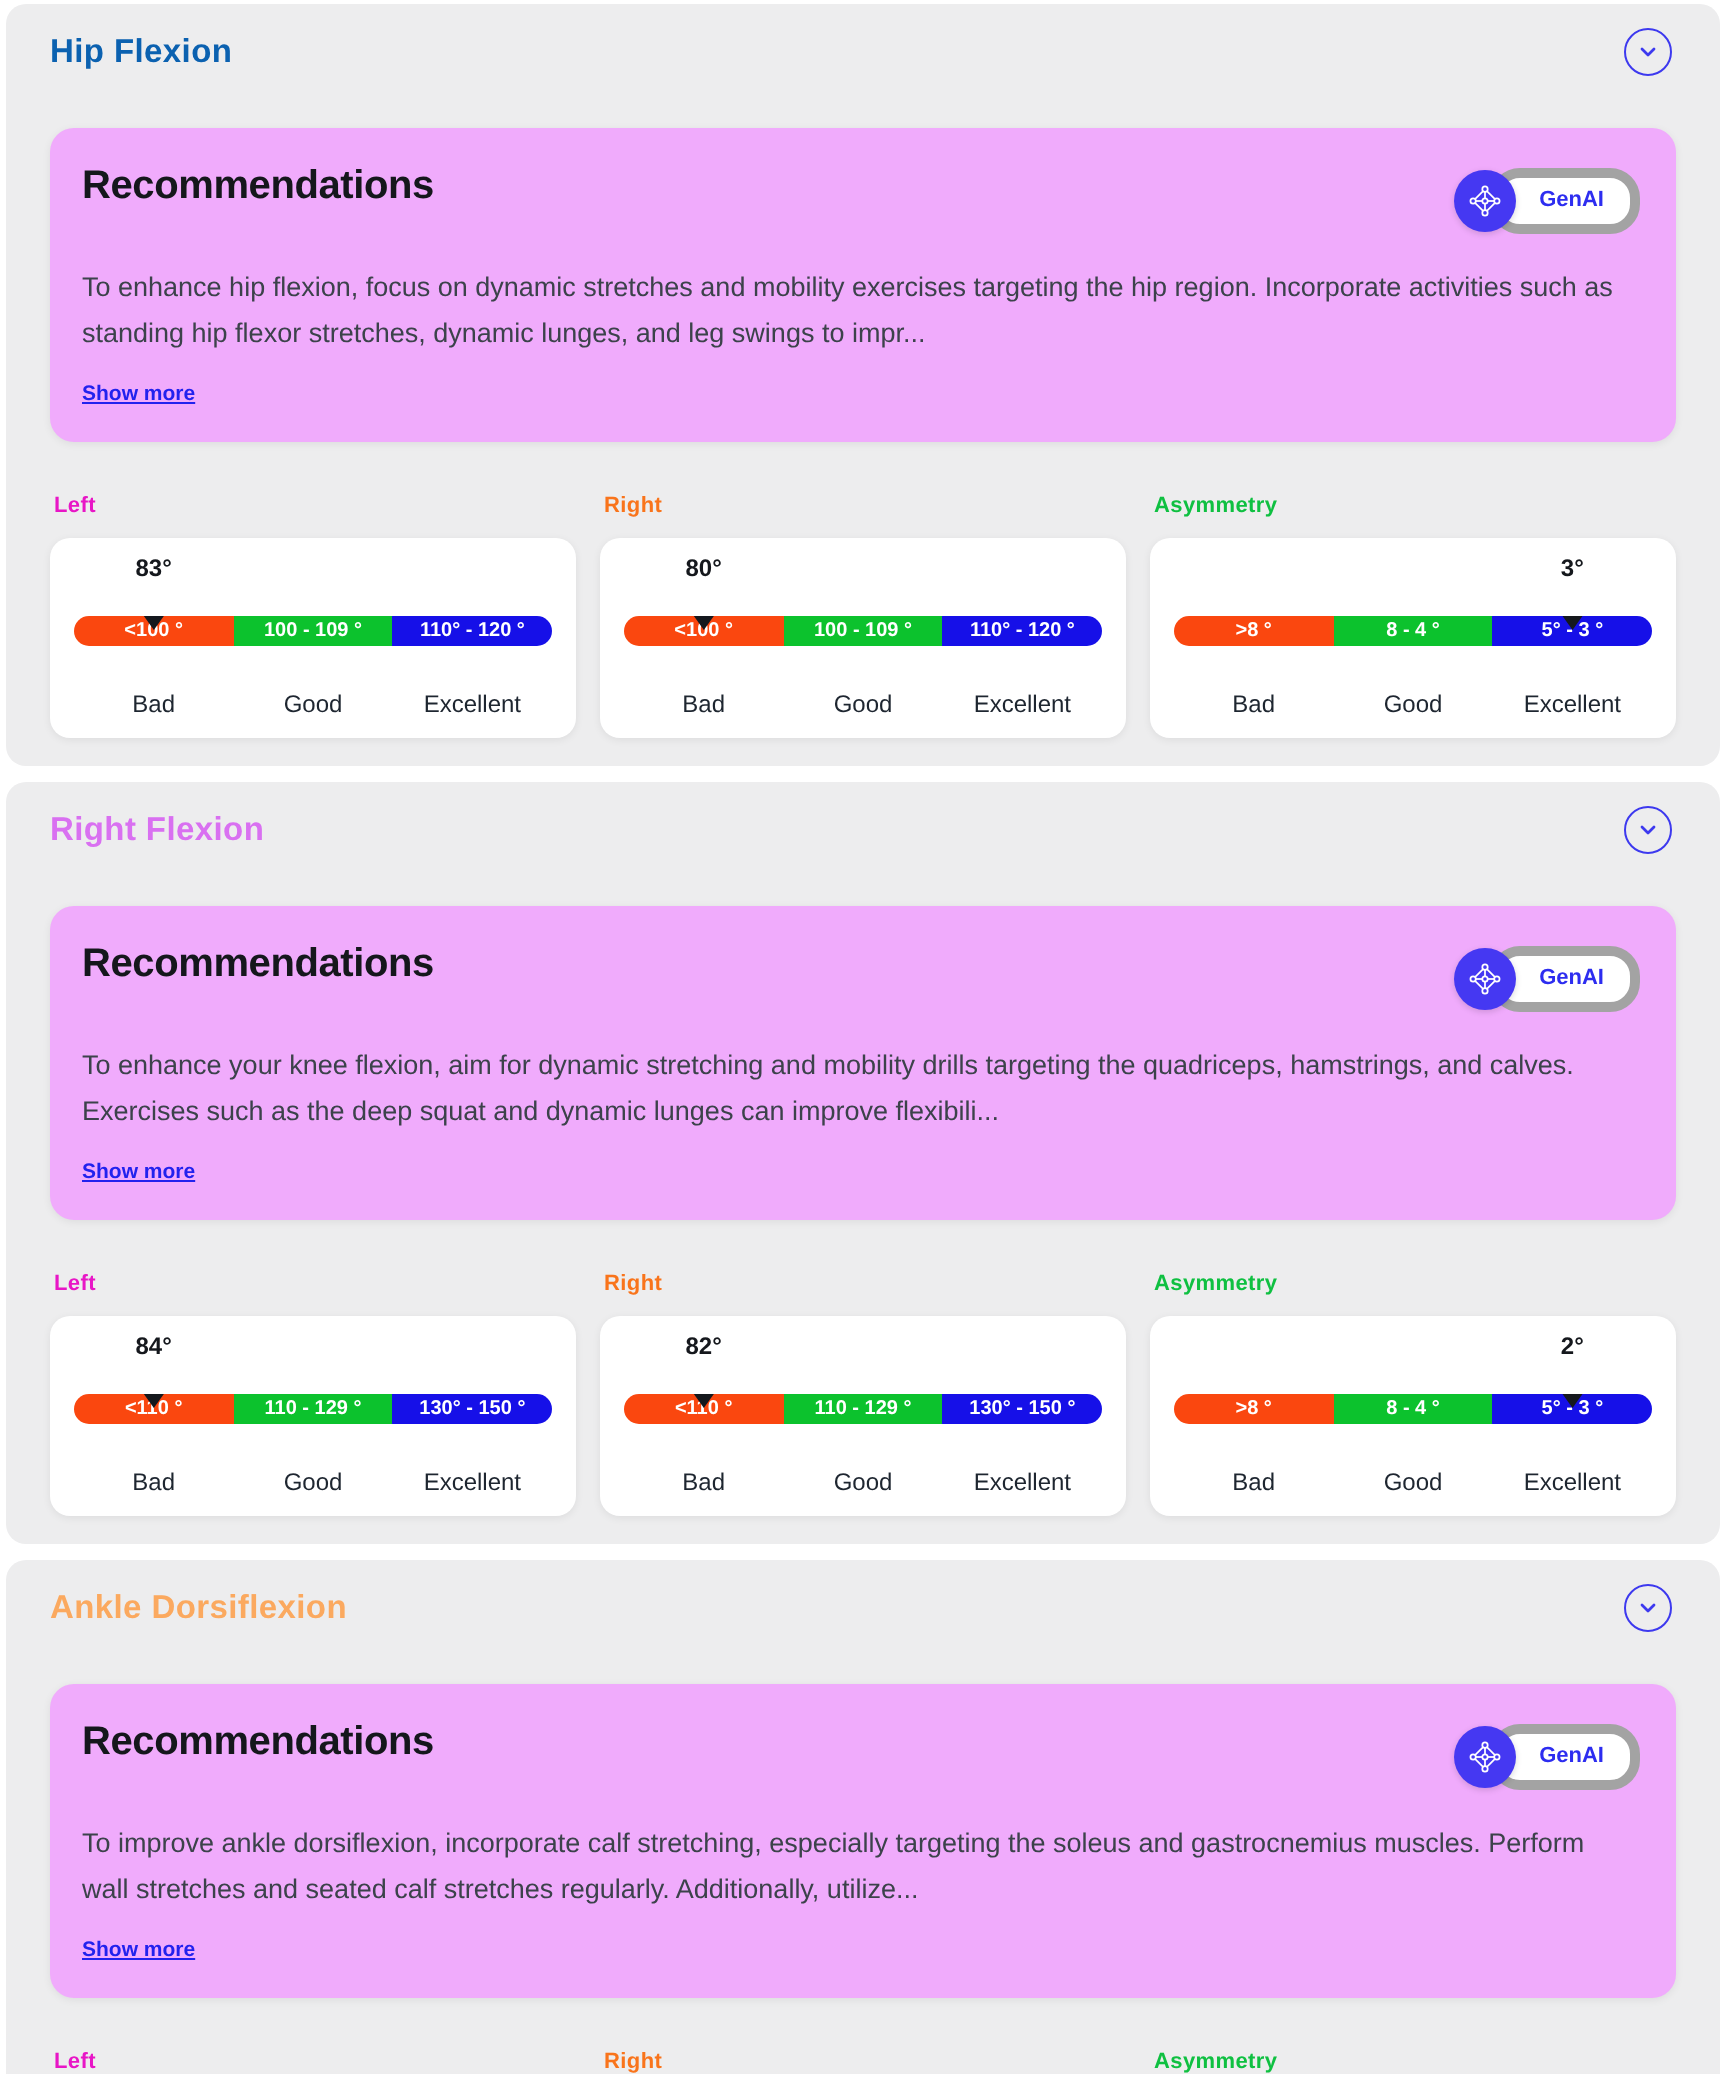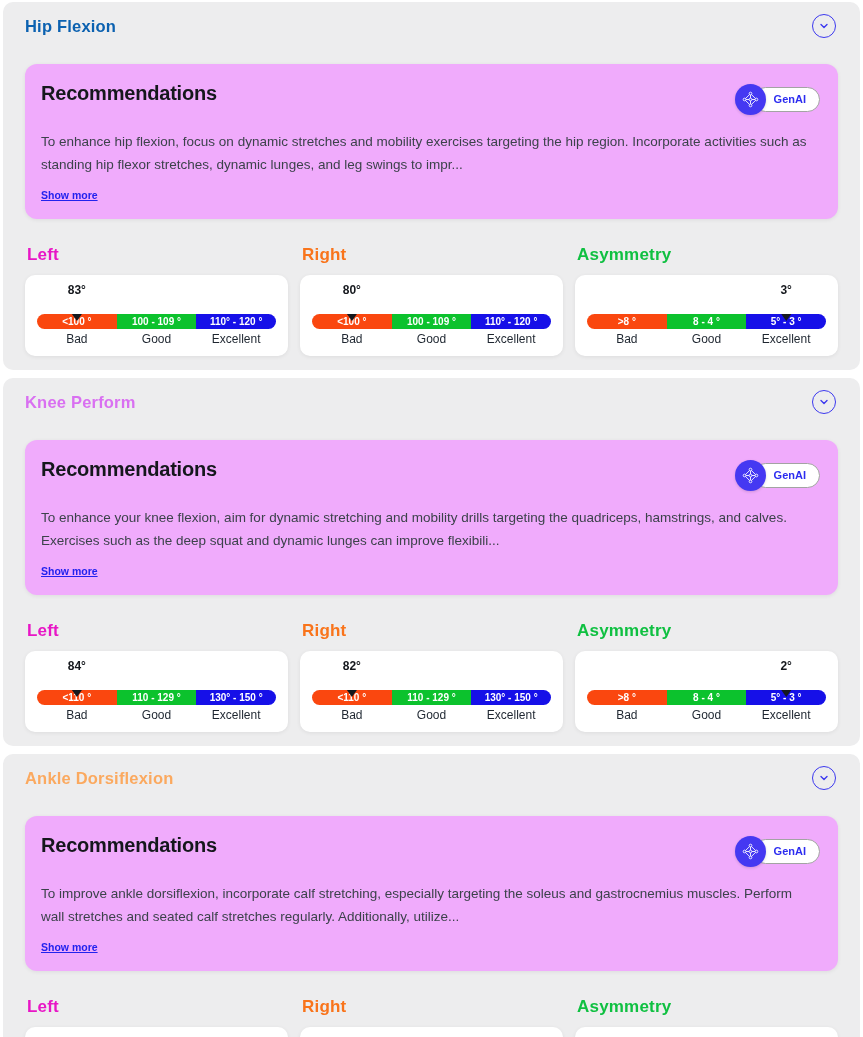--- a/index.html
+++ b/index.html
@@ -16,43 +16,43 @@
   .collapse-btn svg { display: block; }
 
   .rec-card { background: #f0abfc; border-radius: 12px; margin-top: 26px;
               padding: 18px 16px 16px 16px; box-shadow: 0 1px 4px rgba(0,0,0,.07); }
   .rec-head { display: flex; align-items: flex-start; justify-content: space-between; }
   .rec-title { font-size: 20px; font-weight: 800; color: #15171c; letter-spacing: -.2px; }
   .genai-badge { display: flex; align-items: center; margin-top: 2px; margin-right: 2px; }
   .genai-circle { width: 31px; height: 31px; border-radius: 50%; background: #4538f2; z-index: 2;
                   display: flex; align-items: center; justify-content: center; margin-right: -13px;
                   box-shadow: 0 1px 3px rgba(0,0,0,.15); }
-  .genai-pill { background: #ffffff; border: 1px solid #a3a3a3; border-radius: 15px;
+  .genai-pill { background: #ffffff; border: 5px solid #a3a3a3; border-radius: 15px;
                 padding: 6px 13px 6px 20px; font-size: 11px; font-weight: 600; color: #2d2df0;
                 line-height: 1; }
   .rec-text { margin-top: 16px; font-size: 13.5px; line-height: 1.67; color: #3c424b; max-width: 775px; }
   .show-more { display: inline-block; margin-top: 13px; font-size: 10.5px; font-weight: 700;
                color: #2222ee; text-decoration: underline; cursor: pointer; }
 
   .gauges { display: flex; gap: 12px; margin-top: 26px; }
   .gauge-col { flex: 1 1 0; }
-  .gauge-label { font-size: 17px; font-weight: 700; margin: 0 0 10px 2px; letter-spacing: .2px; }
+  .gauge-label { font-size: 11px; font-weight: 700; margin: 0 0 10px 2px; letter-spacing: .2px; }
   .gauge-card { background: #ffffff; border-radius: 10px; padding: 8px 12px 10px 12px;
                 box-shadow: 0 1px 4px rgba(0,0,0,.07); }
   .pointer-area { position: relative; height: 31px; }
   .pointer { position: absolute; top: 0; transform: translateX(-50%);
              display: flex; flex-direction: column; align-items: center; gap: 14px; }
   .pointer-value { font-size: 12px; font-weight: 700; color: #15181d; white-space: nowrap; }
   .pointer-arrow { width: 0; height: 0; margin-top: 3px;
                    border-left: 5.5px solid transparent; border-right: 5.5px solid transparent;
                    border-top: 7px solid #15181d; }
   .bar { display: flex; height: 15px; border-radius: 8px; overflow: hidden; }
   .seg { flex: 1 1 0; display: flex; align-items: center; justify-content: center;
          font-size: 10px; font-weight: 700; color: #ffffff; white-space: nowrap; }
-  .qualities { display: flex; margin-top: 3px; }
+  .qualities { display: flex; margin-top: 22px; }
   .qualities span { flex: 1 1 0; text-align: center; font-size: 12px; color: #1e2630; }
 </style>
 </head>
 <body>
 
 <div id="sections-root">
   <section class="panel">
     <div class="panel-head">
       <h2 class="panel-title" style="color: rgb(11, 97, 176);">Hip Flexion</h2>
       <button class="collapse-btn" type="button">
@@ -156,21 +156,21 @@
         <span>Good</span>
         <span>Excellent</span>
       </div>
     </div>
   </div>
 </div>
   </section>
 
   <section class="panel">
     <div class="panel-head">
-      <h2 class="panel-title" style="color: rgb(217, 112, 241);">Knee Perform</h2>
+      <h2 class="panel-title" style="color: rgb(217, 112, 241);">Right Flexion</h2>
       <button class="collapse-btn" type="button">
         <span style="display:flex">
           <svg width="12" height="12" viewBox="0 0 12 12" fill="none">
             <polyline points="3,4.5 6,7.5 9,4.5" stroke="#3d39ef" stroke-width="1.4" stroke-linecap="round" stroke-linejoin="round"></polyline>
           </svg>
         </span>
       </button>
     </div>
 
     <div class="rec-card">

